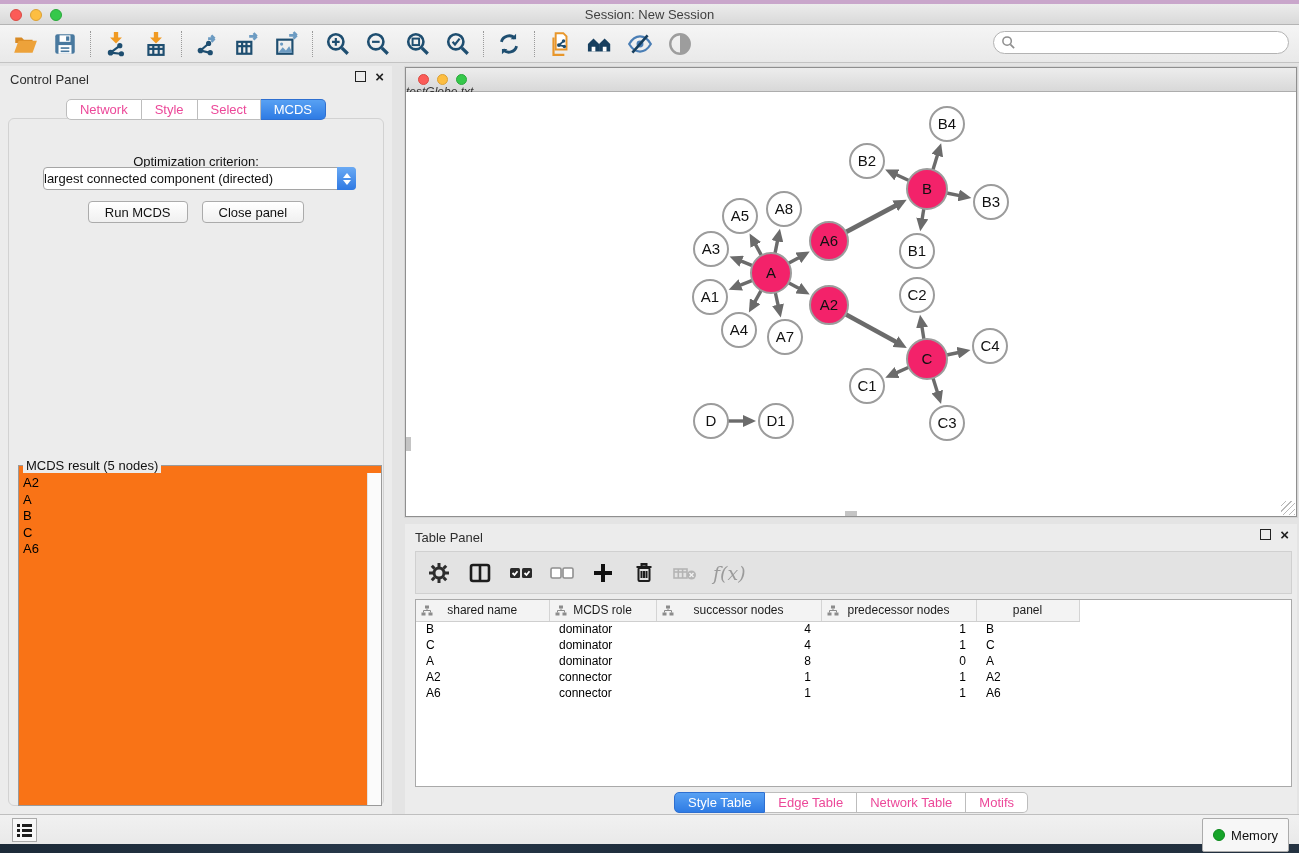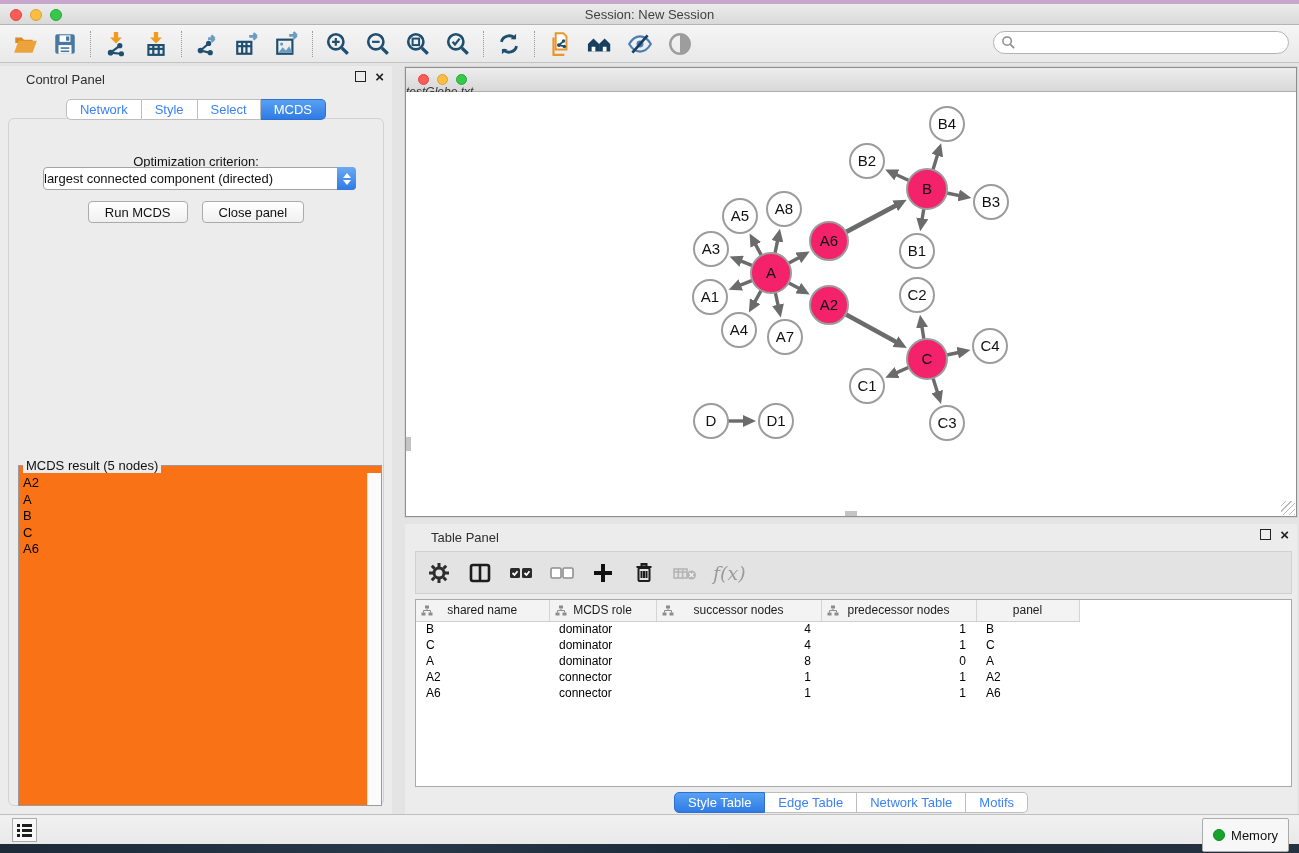--- a/index.html
+++ b/index.html
@@ -34,27 +34,27 @@
   .search-wrap input { width:100%; height:100%; border:1px solid #b3b3b3; border-radius:12px;
       background:#fff; padding:0 8px 0 26px; font-size:13px; outline:none; }
   .search-glyph { position:absolute; left:8px; top:4px; }
 
   
   .desktop { position:absolute; top:60px; left:0; width:1299px; height:753px; background:#e4e4e4; }
 
   
   .control-panel { position:absolute; left:0; top:2px; width:392px; height:748px; background:#ececec; }
   .panel-head { position:absolute; top:0; left:0; width:100%; height:26px; }
-  .panel-head .panel-title { position:absolute; left:10px; top:6px; font-size:13px; color:#2e2e2e;margin-left:16px; }
+  .panel-head .panel-title { position:absolute; left:10px; top:6px; font-size:13px; color:#2e2e2e; }
   .panel-controls { position:absolute; right:8px; top:5px; display:flex; gap:9px; align-items:center; }
   .ficon-float { width:11px; height:11px; border:1.6px solid #222; background:transparent; }
   .ficon-close { font-size:15px; font-weight:bold; color:#222; line-height:11px; }
   .cp-tabs { position:absolute; top:33px; left:0; width:100%; display:flex; justify-content:center; }
   .tab { height:21px; padding:0 13px; background:#fff; border:1px solid #bdbdbd; border-left:none;
-      font-size:13px; color:#3b82f6; display:flex; align-items:center; }
+      font-size:13px; color:#ec4899; display:flex; align-items:center; }
   .tab:first-child { border-left:1px solid #bdbdbd; border-radius:5px 0 0 5px; }
   .tab:last-child { border-radius:0 5px 5px 0; }
   .tab.selected { background:linear-gradient(#58a1f3,#2e7be4); border-color:#2e6fd0; color:#fff; }
   .cp-content { position:absolute; top:52px; left:8px; right:8px; bottom:8px;
       background:#ececec; border:1px solid #d2d2d2; border-radius:6px; }
   .opt-label { position:absolute; top:88px; left:0; width:100%; text-align:center; font-size:13px; color:#111; }
   .dropdown { position:absolute; top:101px; left:43px; width:313px; height:23px; background:#fff;
       border:1px solid #a5a5a5; border-radius:4px; display:flex; align-items:center; }
   .dropdown .dd-text { flex:1; font-size:13px; color:#111; padding-left:0; white-space:nowrap; overflow:hidden; }
   .dd-stepper { width:19px; height:23px; margin:-1px -1px -1px 0; border-radius:0 4px 4px 0;

